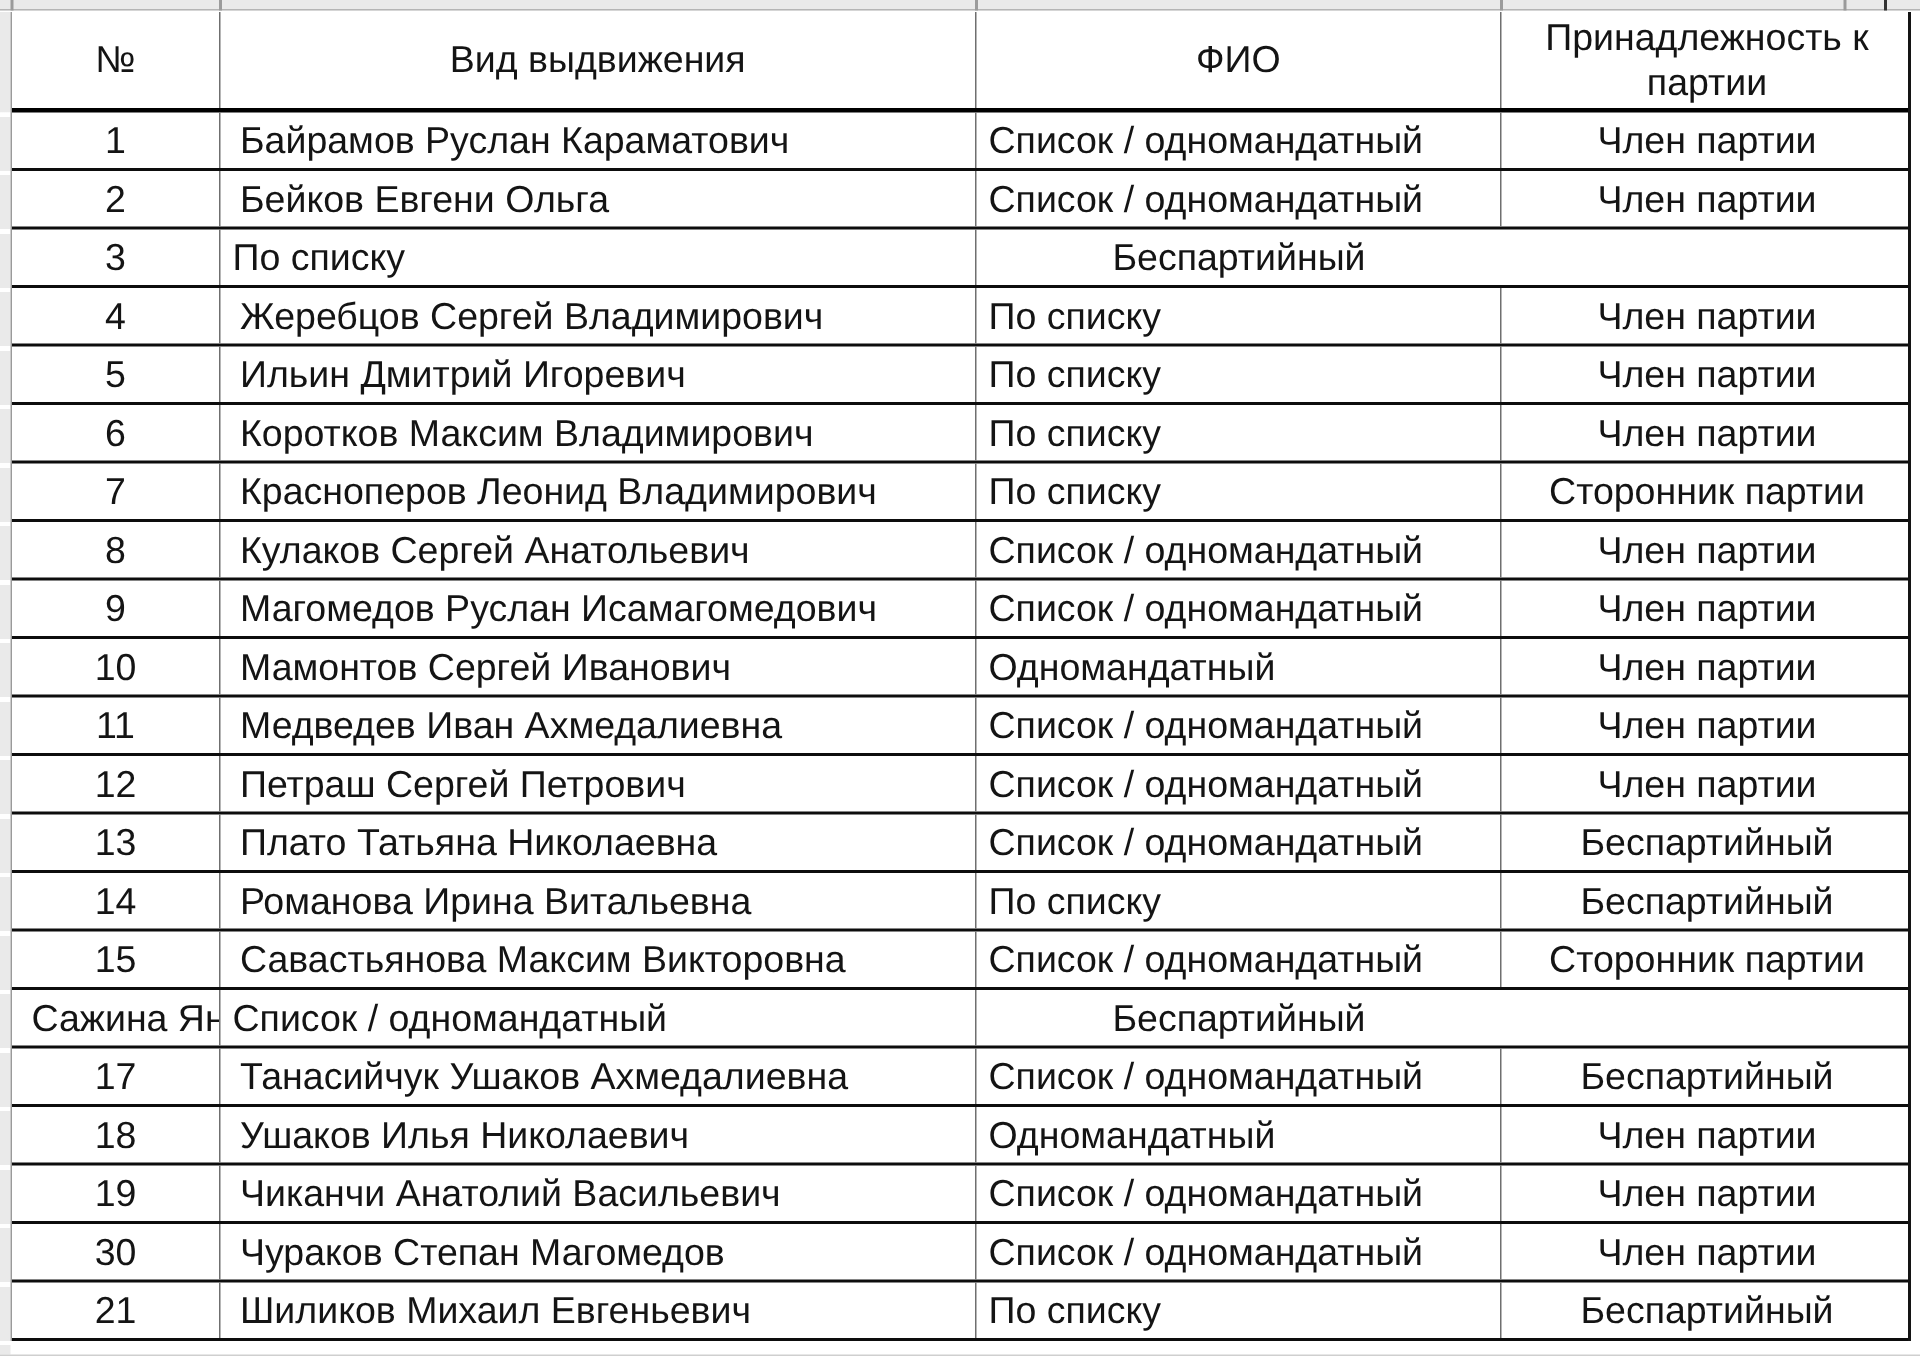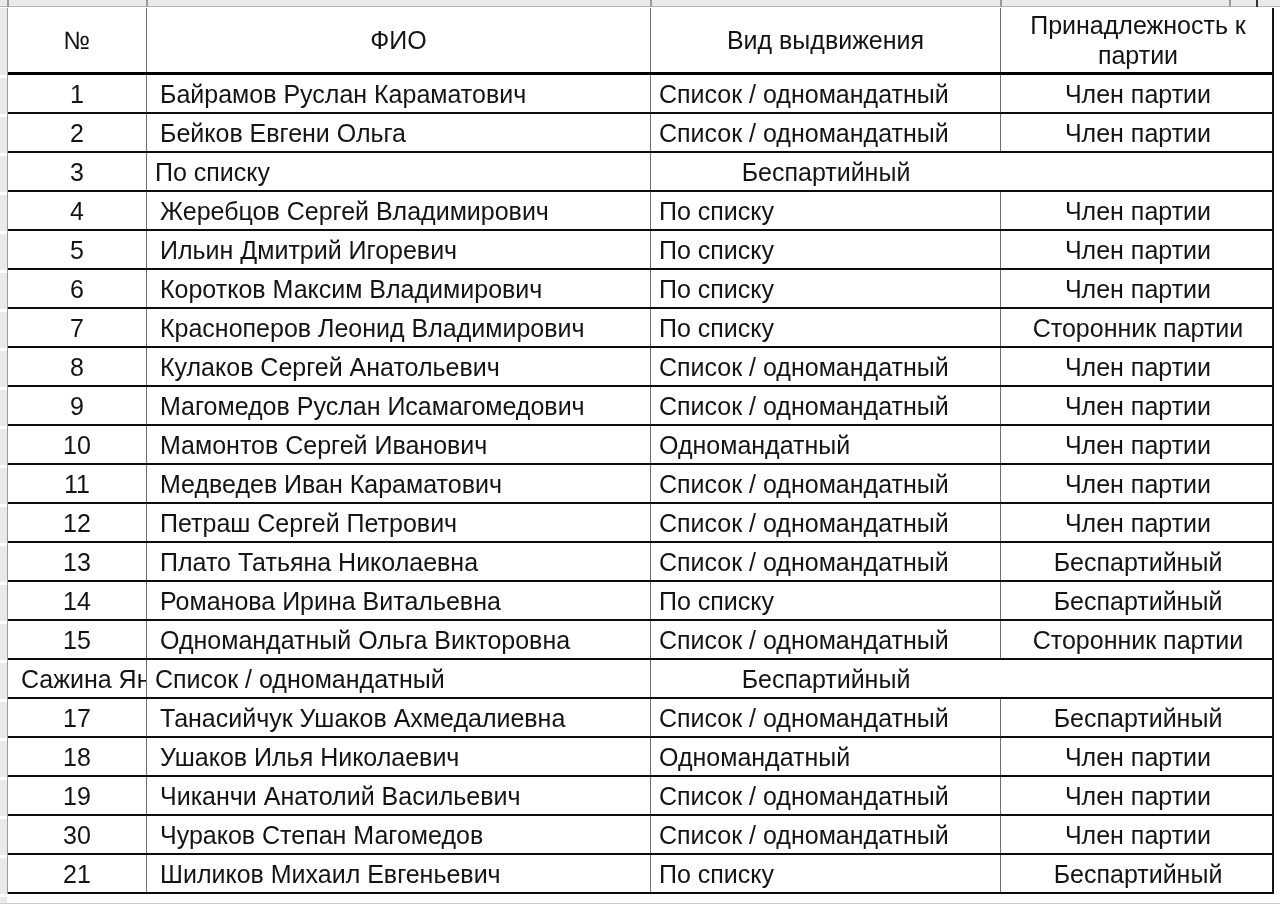--- a/index.html
+++ b/index.html
@@ -79,22 +79,22 @@
   <i class="tick" style="left:1229px"></i>
   <i class="tick" style="left:1256px; background:#333;"></i>
 </div>
 <div class="edge-left-top"></div>
 <div class="edge-left-rest"></div>
 <div class="edge-bottom"></div>
 
 <div class="tbl">
   <div class="row hdr">
     <div class="cell c-num">№</div>
+    <div class="cell c-nom">Вид выдвижения</div>
     <div class="cell c-name">ФИО</div>
-    <div class="cell c-nom">Вид выдвижения</div>
     <div class="cell c-party">Принадлежность к партии</div>
   </div>
   <div id="rows">
   <div class="row">
     <div class="cell c-num">1</div>
     <div class="cell c-name">Байрамов Руслан Караматович</div>
     <div class="cell c-nom">Список / одномандатный</div>
     <div class="cell c-party">Член партии</div>
   </div>
 
@@ -155,21 +155,21 @@
 
   <div class="row">
     <div class="cell c-num">10</div>
     <div class="cell c-name">Мамонтов Сергей Иванович</div>
     <div class="cell c-nom">Одномандатный</div>
     <div class="cell c-party">Член партии</div>
   </div>
 
   <div class="row">
     <div class="cell c-num">11</div>
-    <div class="cell c-name">Медведев Иван Караматович</div>
+    <div class="cell c-name">Медведев Иван Ахмедалиевна</div>
     <div class="cell c-nom">Список / одномандатный</div>
     <div class="cell c-party">Член партии</div>
   </div>
 
   <div class="row">
     <div class="cell c-num">12</div>
     <div class="cell c-name">Петраш Сергей Петрович</div>
     <div class="cell c-nom">Список / одномандатный</div>
     <div class="cell c-party">Член партии</div>
   </div>
@@ -183,21 +183,21 @@
 
   <div class="row">
     <div class="cell c-num">14</div>
     <div class="cell c-name">Романова Ирина Витальевна</div>
     <div class="cell c-nom">По списку</div>
     <div class="cell c-party">Беспартийный</div>
   </div>
 
   <div class="row">
     <div class="cell c-num">15</div>
-    <div class="cell c-name">Одномандатный Ольга Викторовна</div>
+    <div class="cell c-name">Савастьянова Максим Викторовна</div>
     <div class="cell c-nom">Список / одномандатный</div>
     <div class="cell c-party">Сторонник партии</div>
   </div>
 
   <div class="row">
     <div class="cell c-name">Сажина Яна Степановна</div>
     <div class="cell c-nom">Список / одномандатный</div>
     <div class="cell c-party">Беспартийный</div>
   </div>
 

